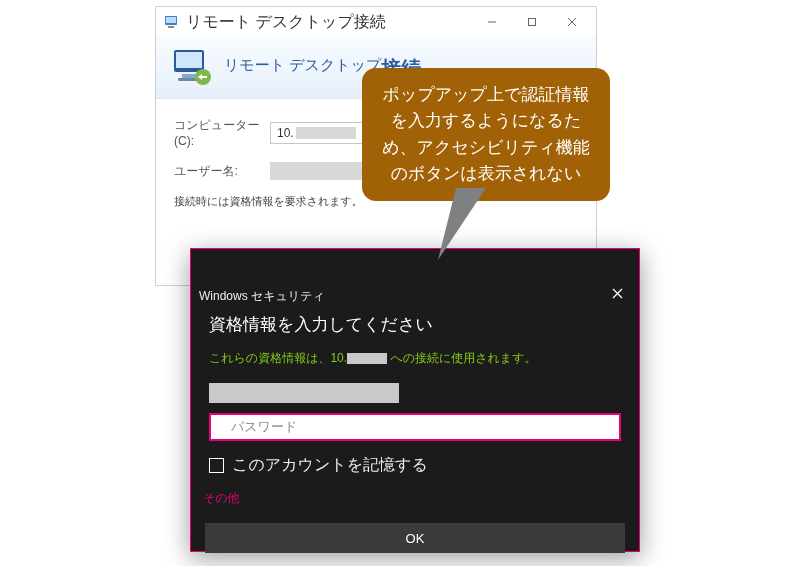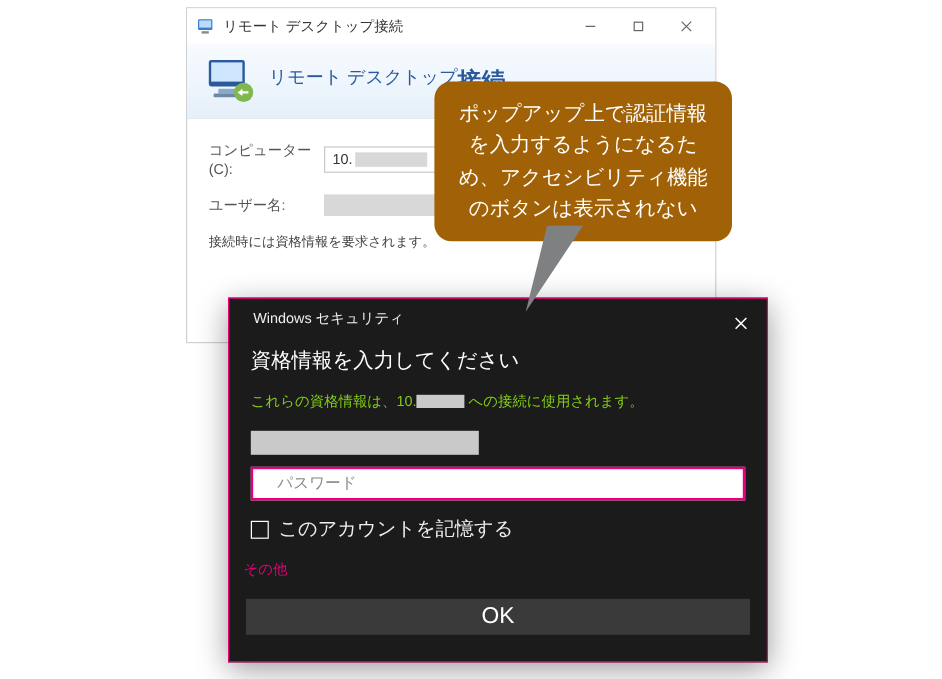--- a/index.html
+++ b/index.html
@@ -28,21 +28,21 @@
       padding: 0 4px 0 8px;
       background: #fff;
     }
     .rdc-title-icon {
       width: 16px;
       height: 16px;
       margin-right: 6px;
     }
     .rdc-title {
       flex: 1;
-      font-size: 12px;
+      font-size: 16px;
       color: #333;
     }
     .rdc-winbtns {
       display: flex;
     }
     .rdc-winbtn {
       width: 40px;
       height: 28px;
       display: flex;
       align-items: center;
@@ -143,23 +143,24 @@
       top: 248px;
       width: 450px;
       height: 304px;
       background: #1b1b1b;
       border: 1px solid #e6007a;
       box-shadow: 0 6px 24px rgba(0,0,0,0.4);
       color: #fff;
     }
     .sec-titlebar {
       display: flex;
-      align-items: flex-start;
-      padding: 8px 10px 4px 20px;
-      font-size: 12px;
+      align-items: flex-end;
+      padding: 8px 10px 4px 8px;
+      font-size: 12px;
+      margin-top: 24px;
     }
     .sec-title { flex: 1; color: #eee; }
     .sec-close {
       width: 24px; height: 24px;
       display: flex; align-items: center; justify-content: center;
       color: #fff;
     }
     .sec-heading {
       font-size: 17px;
       padding: 4px 18px 10px 18px;
@@ -221,21 +222,21 @@
       padding: 0 14px 12px 14px;
     }
     .sec-btn {
       flex: 1;
       height: 30px;
       background: #3a3a3a;
       color: #fff;
       display: flex;
       align-items: center;
       justify-content: center;
-      font-size: 19px;
+      font-size: 13px;
     }
 
     
     .callout {
       position: absolute;
       left: 362px;
       top: 68px;
       width: 248px;
       background: #a16207;
       border-radius: 14px;

